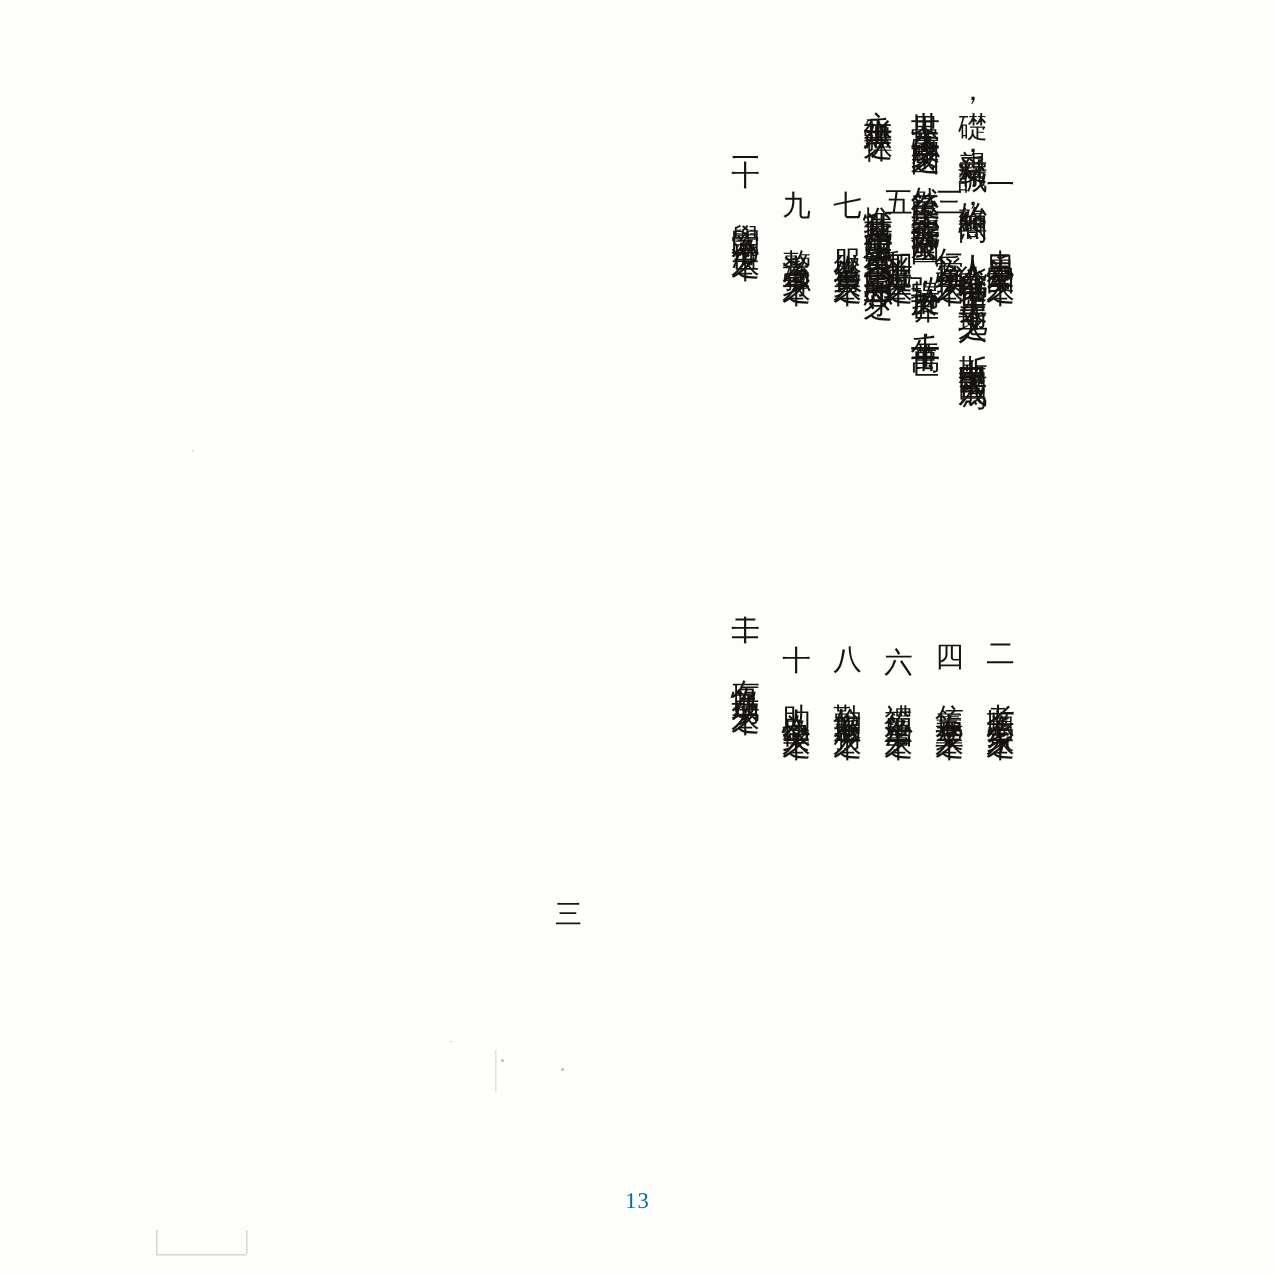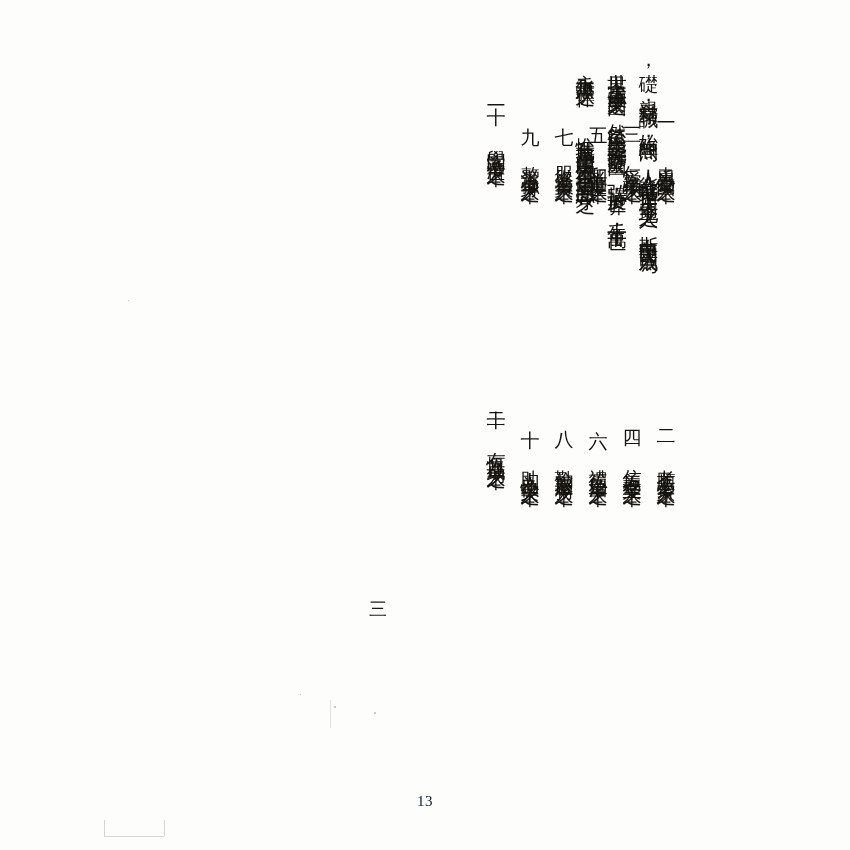--- a/index.html
+++ b/index.html
@@ -112,21 +112,21 @@
   #s4 { left: 128px; top: 300px; width: 1px; height: 1px; }
 
   #folio {
     position: absolute;
     left: 0;
     right: 0;
     top: 793px;
     text-align: center;
     font-size: 15px;
     font-family: "Liberation Serif", serif;
-    color: #0f172a;
+    color: #0369a1;
     letter-spacing: 0.04em;
   }
 </style>
 </head>
 <body>
 
 <div class="page">
 
   <div id="prose" class="vtext">
     <span class="ln">礎，親愛精誠，始終無間，人人能成為世界上頂天立地之人，斯中華民國成為</span>

